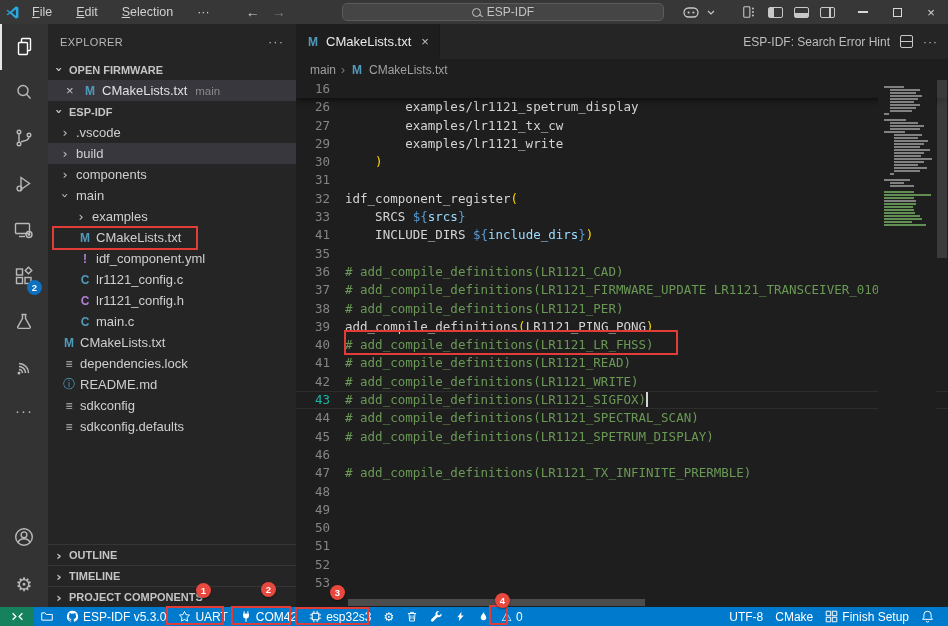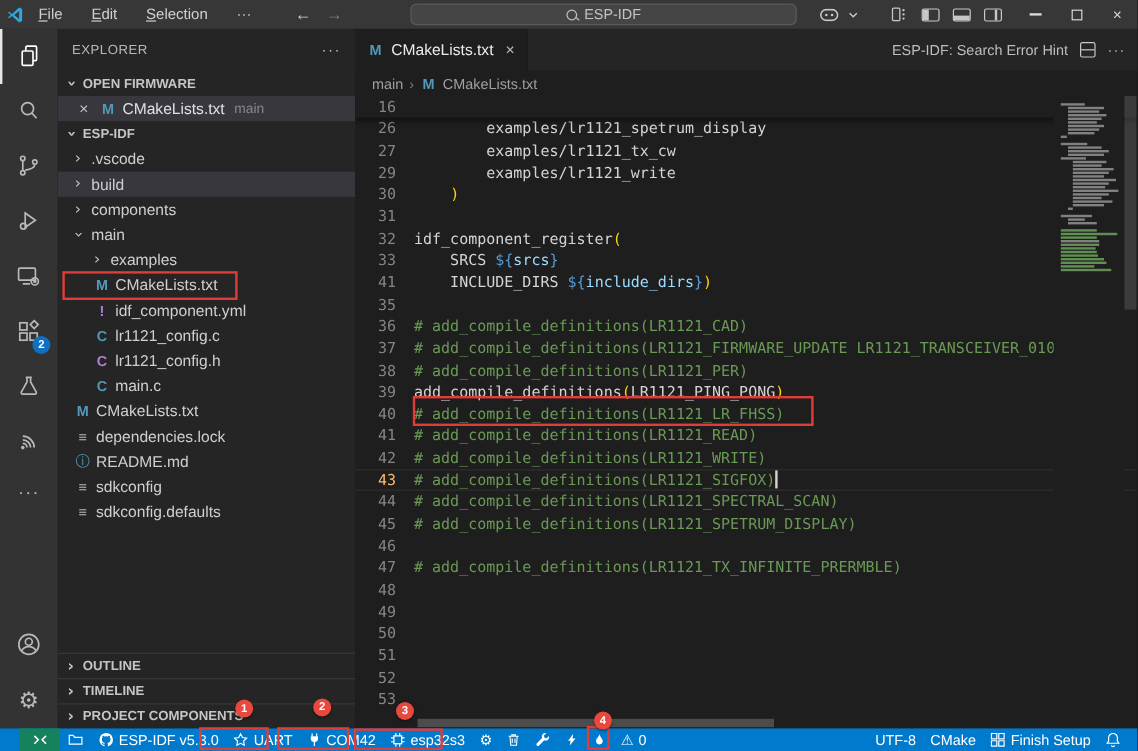--- a/index.html
+++ b/index.html
@@ -96,38 +96,38 @@
   .breadcrumb { height:21px; display:flex; align-items:center; gap:5px; padding:0 14px;
     font-size:12px; color:#a0a0a0; }
   .bc-sep { color:#7c7c7c; }
   .codewrap { position:relative; height:527px; overflow:hidden;
     font-family:"DejaVu Sans Mono","Liberation Mono",monospace; font-size:12.5px; }
   .crow { display:flex; height:18.3px; line-height:18.3px; white-space:pre; }
   .crow.sticky { position:relative; z-index:2; background:#1e1e1e; box-shadow:0 3px 5px rgba(0,0,0,.45);flex-direction:column; }
   .crow.current { box-shadow:inset 0 1px 0 rgba(255,255,255,.07), inset 0 -1px 0 rgba(255,255,255,.07); }
   .ln { width:34px; text-align:right; padding-right:0; color:#858585; flex:0 0 34px; }
   .ctext { padding-left:15px; }
-  .crow.current .ln { color:#fdba74; }
+  .crow.current .ln { color:#14b8a6; }
   .tk-p { color:#d4d4d4; } .tk-fn { color:#dcdcaa; } .tk-b { color:#ffd700; }
   .tk-v { color:#9cdcfe; } .tk-d { color:#569cd6; } .tk-c { color:#6a9955; }
   .caret { display:inline-block; width:1.5px; height:15px; background:#d4d4d4; vertical-align:-3px; }
   .minimap { position:absolute; top:0; right:12px; width:58px; bottom:0; background:#1e1e1e;
     z-index:3; padding:6px 4px 0 6px; }
   .mbar { height:2px; margin-bottom:1px; }
   .mw { background:rgba(212,212,212,.55); }
   .mg { background:rgba(120,180,100,.75); }
   .vscroll { position:absolute; top:0; right:0; width:12px; bottom:0; z-index:4; }
   .vthumb { position:absolute; top:0; right:1px; width:10px; height:178px; background:rgba(121,121,121,.32); }
   .hscroll { position:absolute; left:52px; bottom:1px; width:297px; height:7px;
     background:rgba(121,121,121,.5); z-index:5; }
 
   
   .statusbar { position:absolute; left:0; top:607px; width:948px; height:19px; background:#007acc;
     display:flex; align-items:center; color:#ffffff; font-size:12px; z-index:20; }
-  .sb-left { display:flex; align-items:center; height:19px;padding-left:16px; }
+  .sb-left { display:flex; align-items:center; height:19px; }
   .sb-right { margin-left:auto; display:flex; align-items:center; height:19px; padding-right:8px; }
   .sb-item { display:flex; align-items:center; gap:4px; padding:0 6px; height:19px; }
   .sb-item.remote { background:#16825d; width:34px; justify-content:center; padding:0; }
   .sb-ic { display:flex; align-items:center; }
   .sb-ic.uni { font-family:"DejaVu Sans", sans-serif; font-size:12px; line-height:1; }
   .sb-lb { white-space:nowrap; }
 
   
   .annots { position:absolute; left:0; top:0; width:948px; height:626px; pointer-events:none; z-index:60; }
   .abox { position:absolute; border:2px solid #e23c39; }

